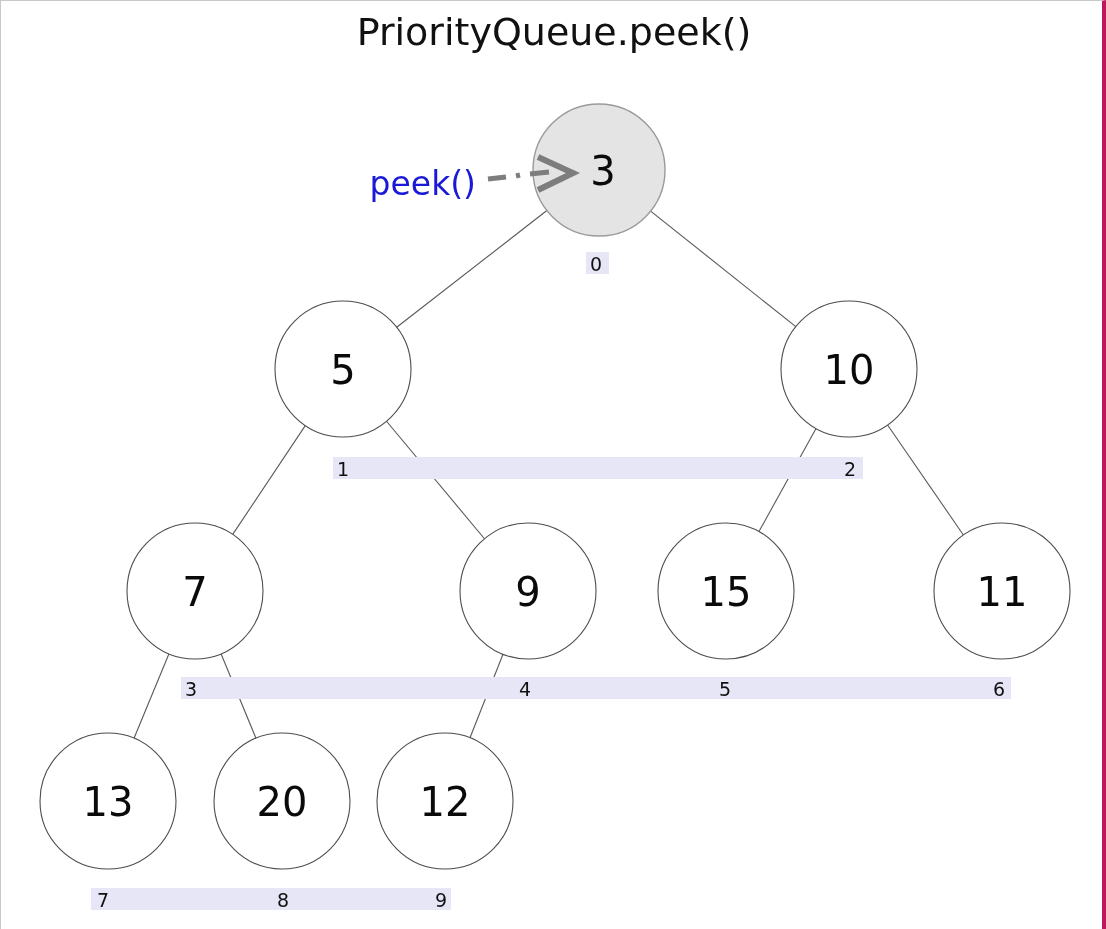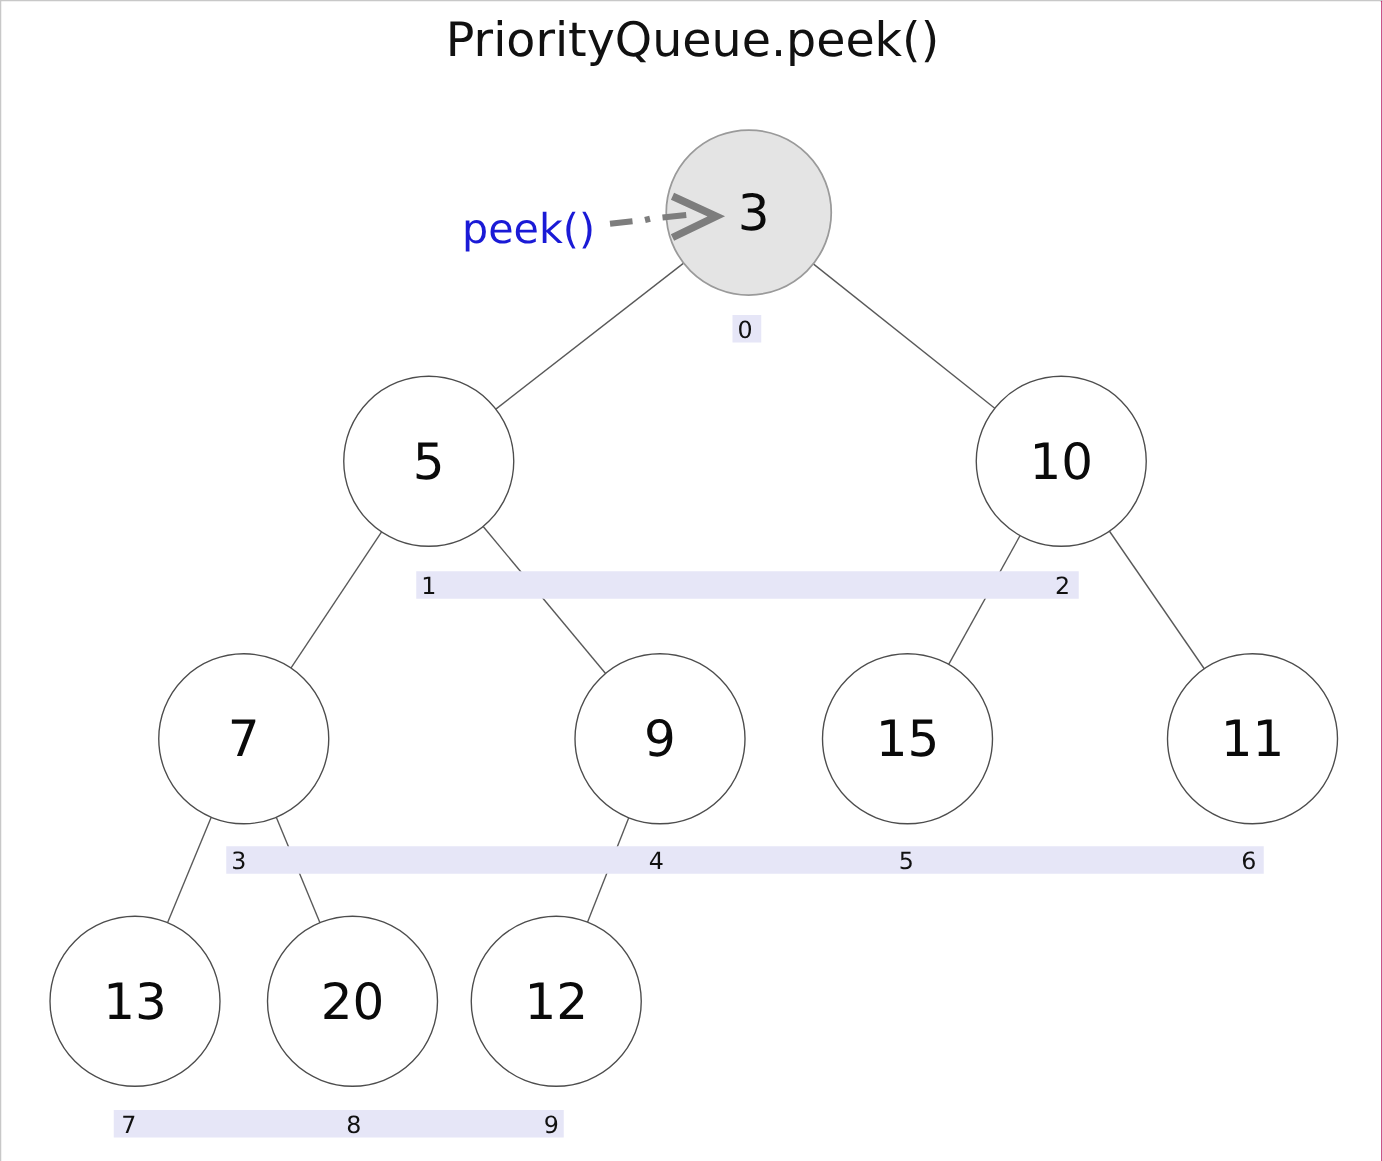--- a/index.html
+++ b/index.html
@@ -10,21 +10,21 @@
   body {
     font-family: "DejaVu Sans", sans-serif;
   }
   #canvas {
     position: relative;
     width: 1106px;
     height: 929px;
     background: #ffffff;
     border-left: 1px solid #c8c8c8;
     border-top: 1px solid #c8c8c8;
-    border-right: 1px solid #be185d;
+    border-right: 4px solid #be185d;
     border-bottom: none;
     box-sizing: border-box;
     overflow: hidden;
   }
   svg.diagram {
     position: absolute;
     left: 0;
     top: 0;
     width: 1106px;
     height: 929px;

